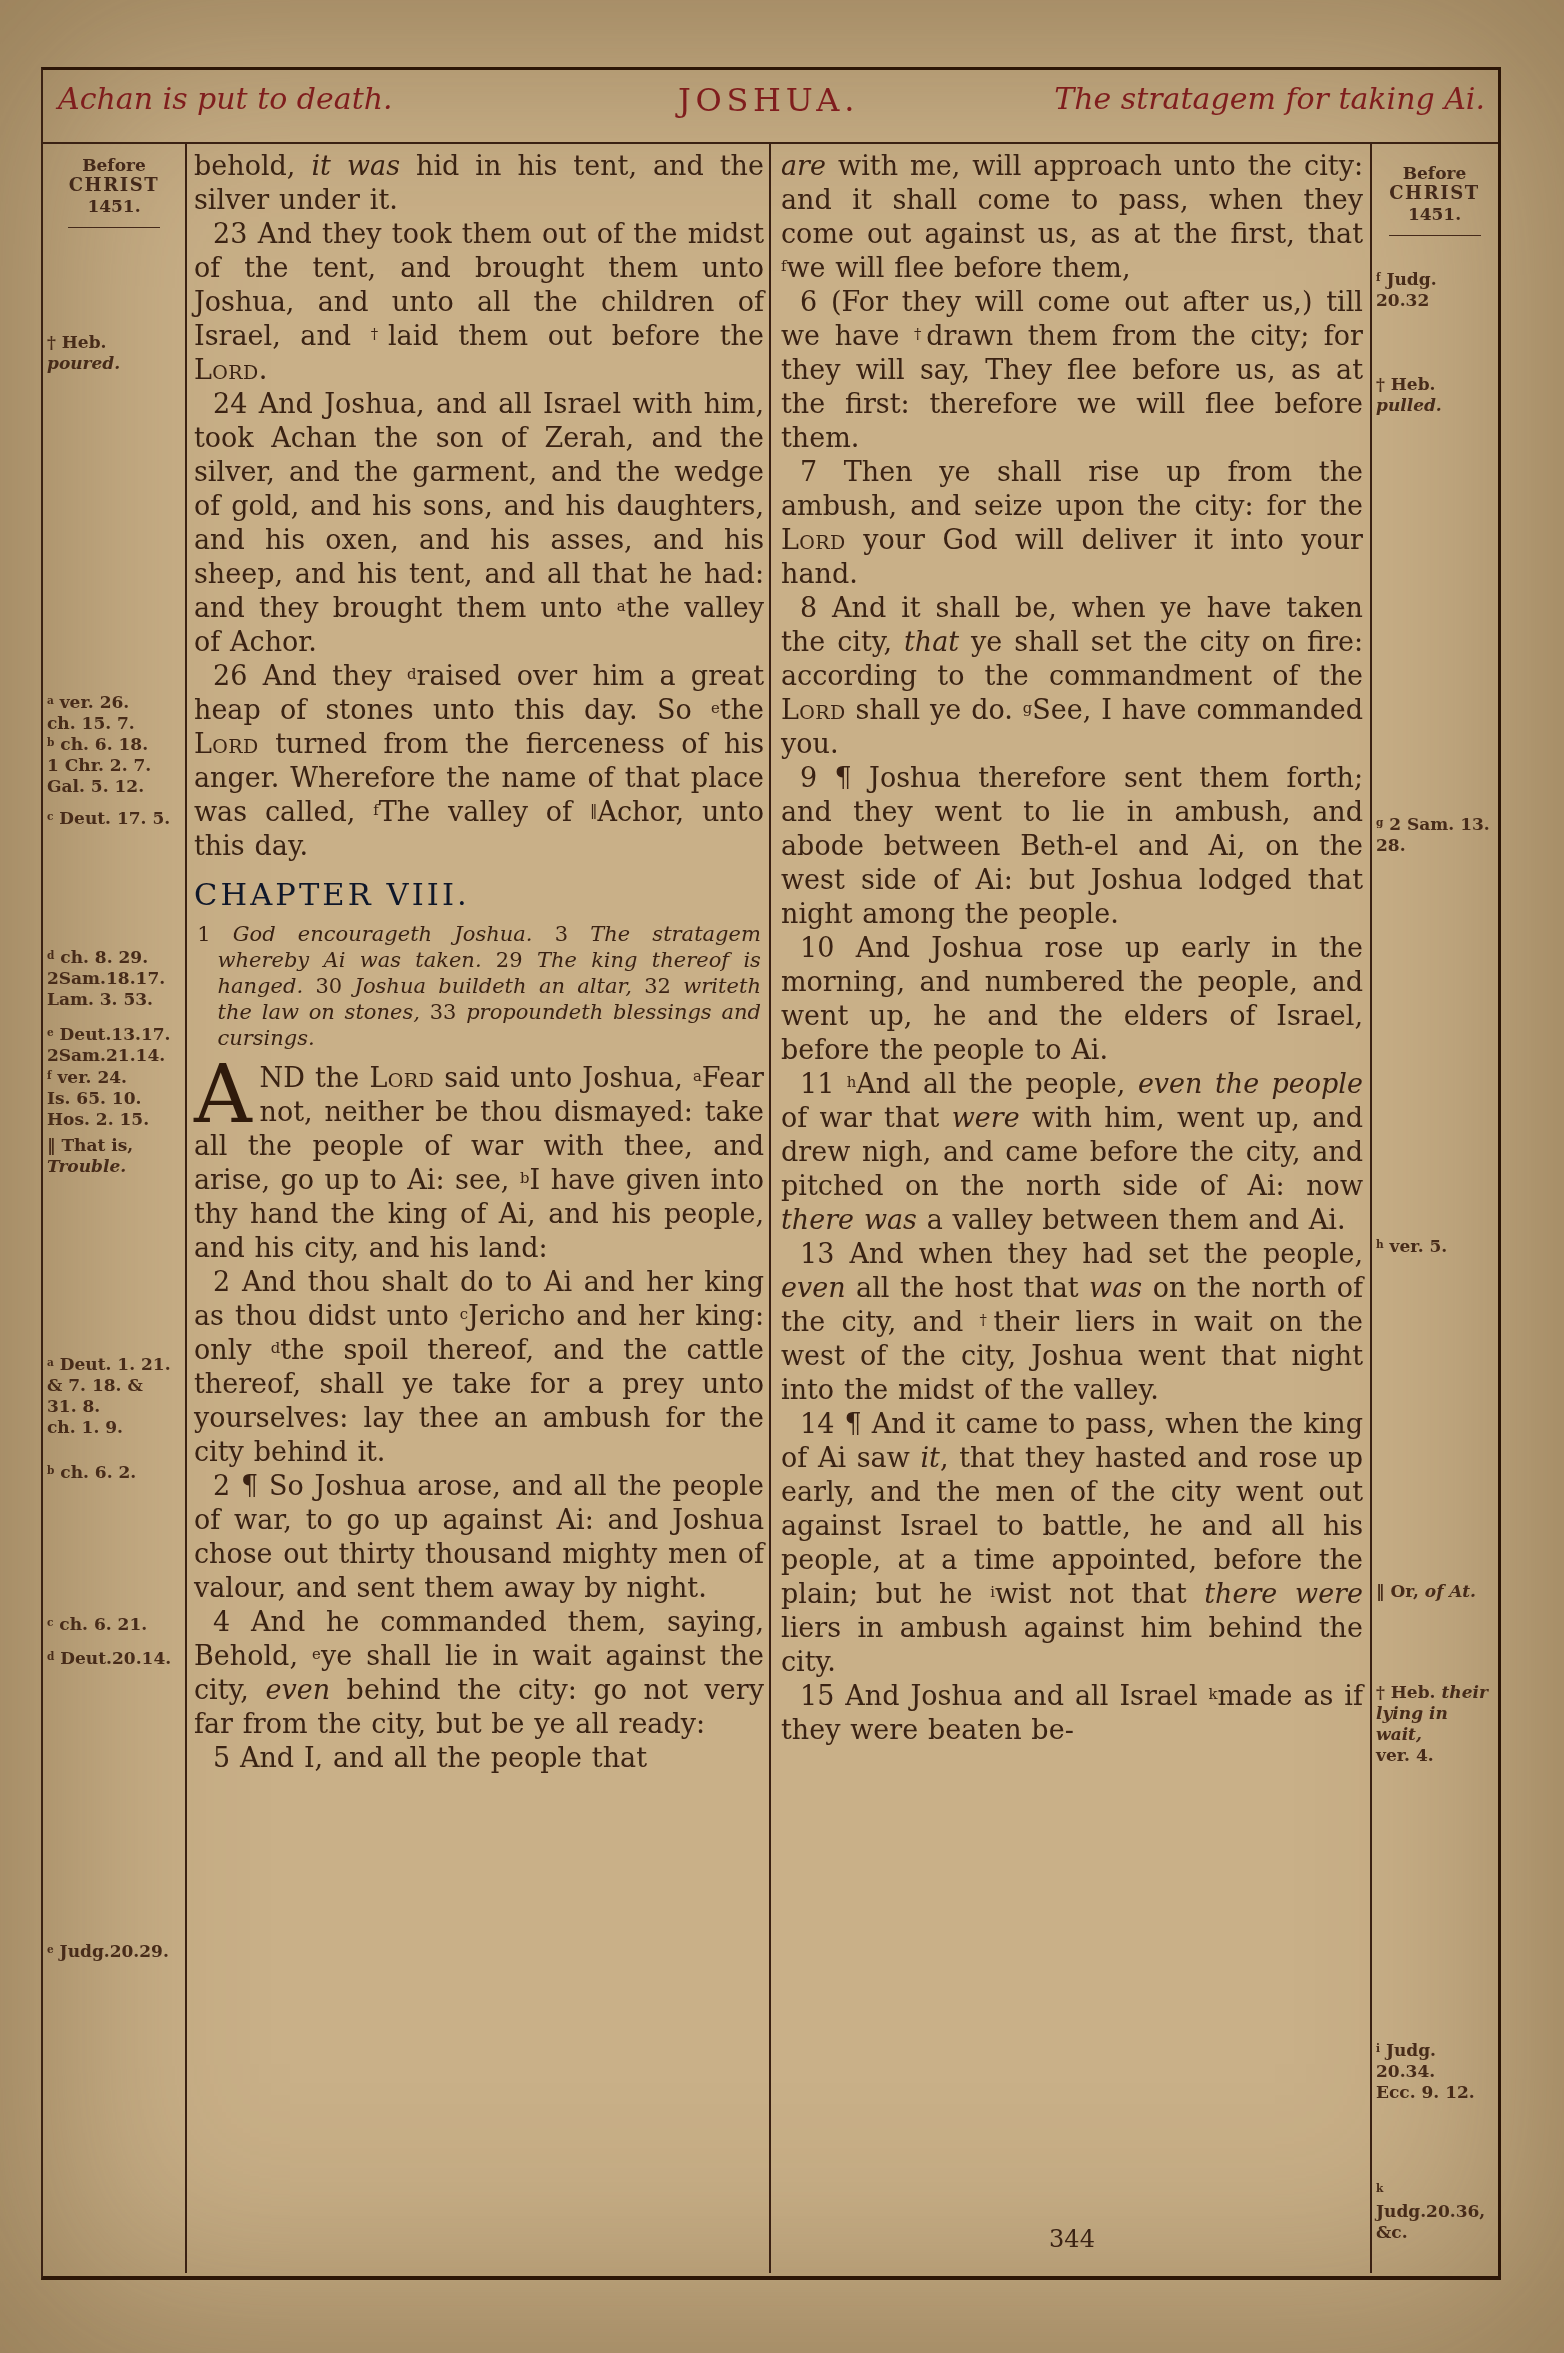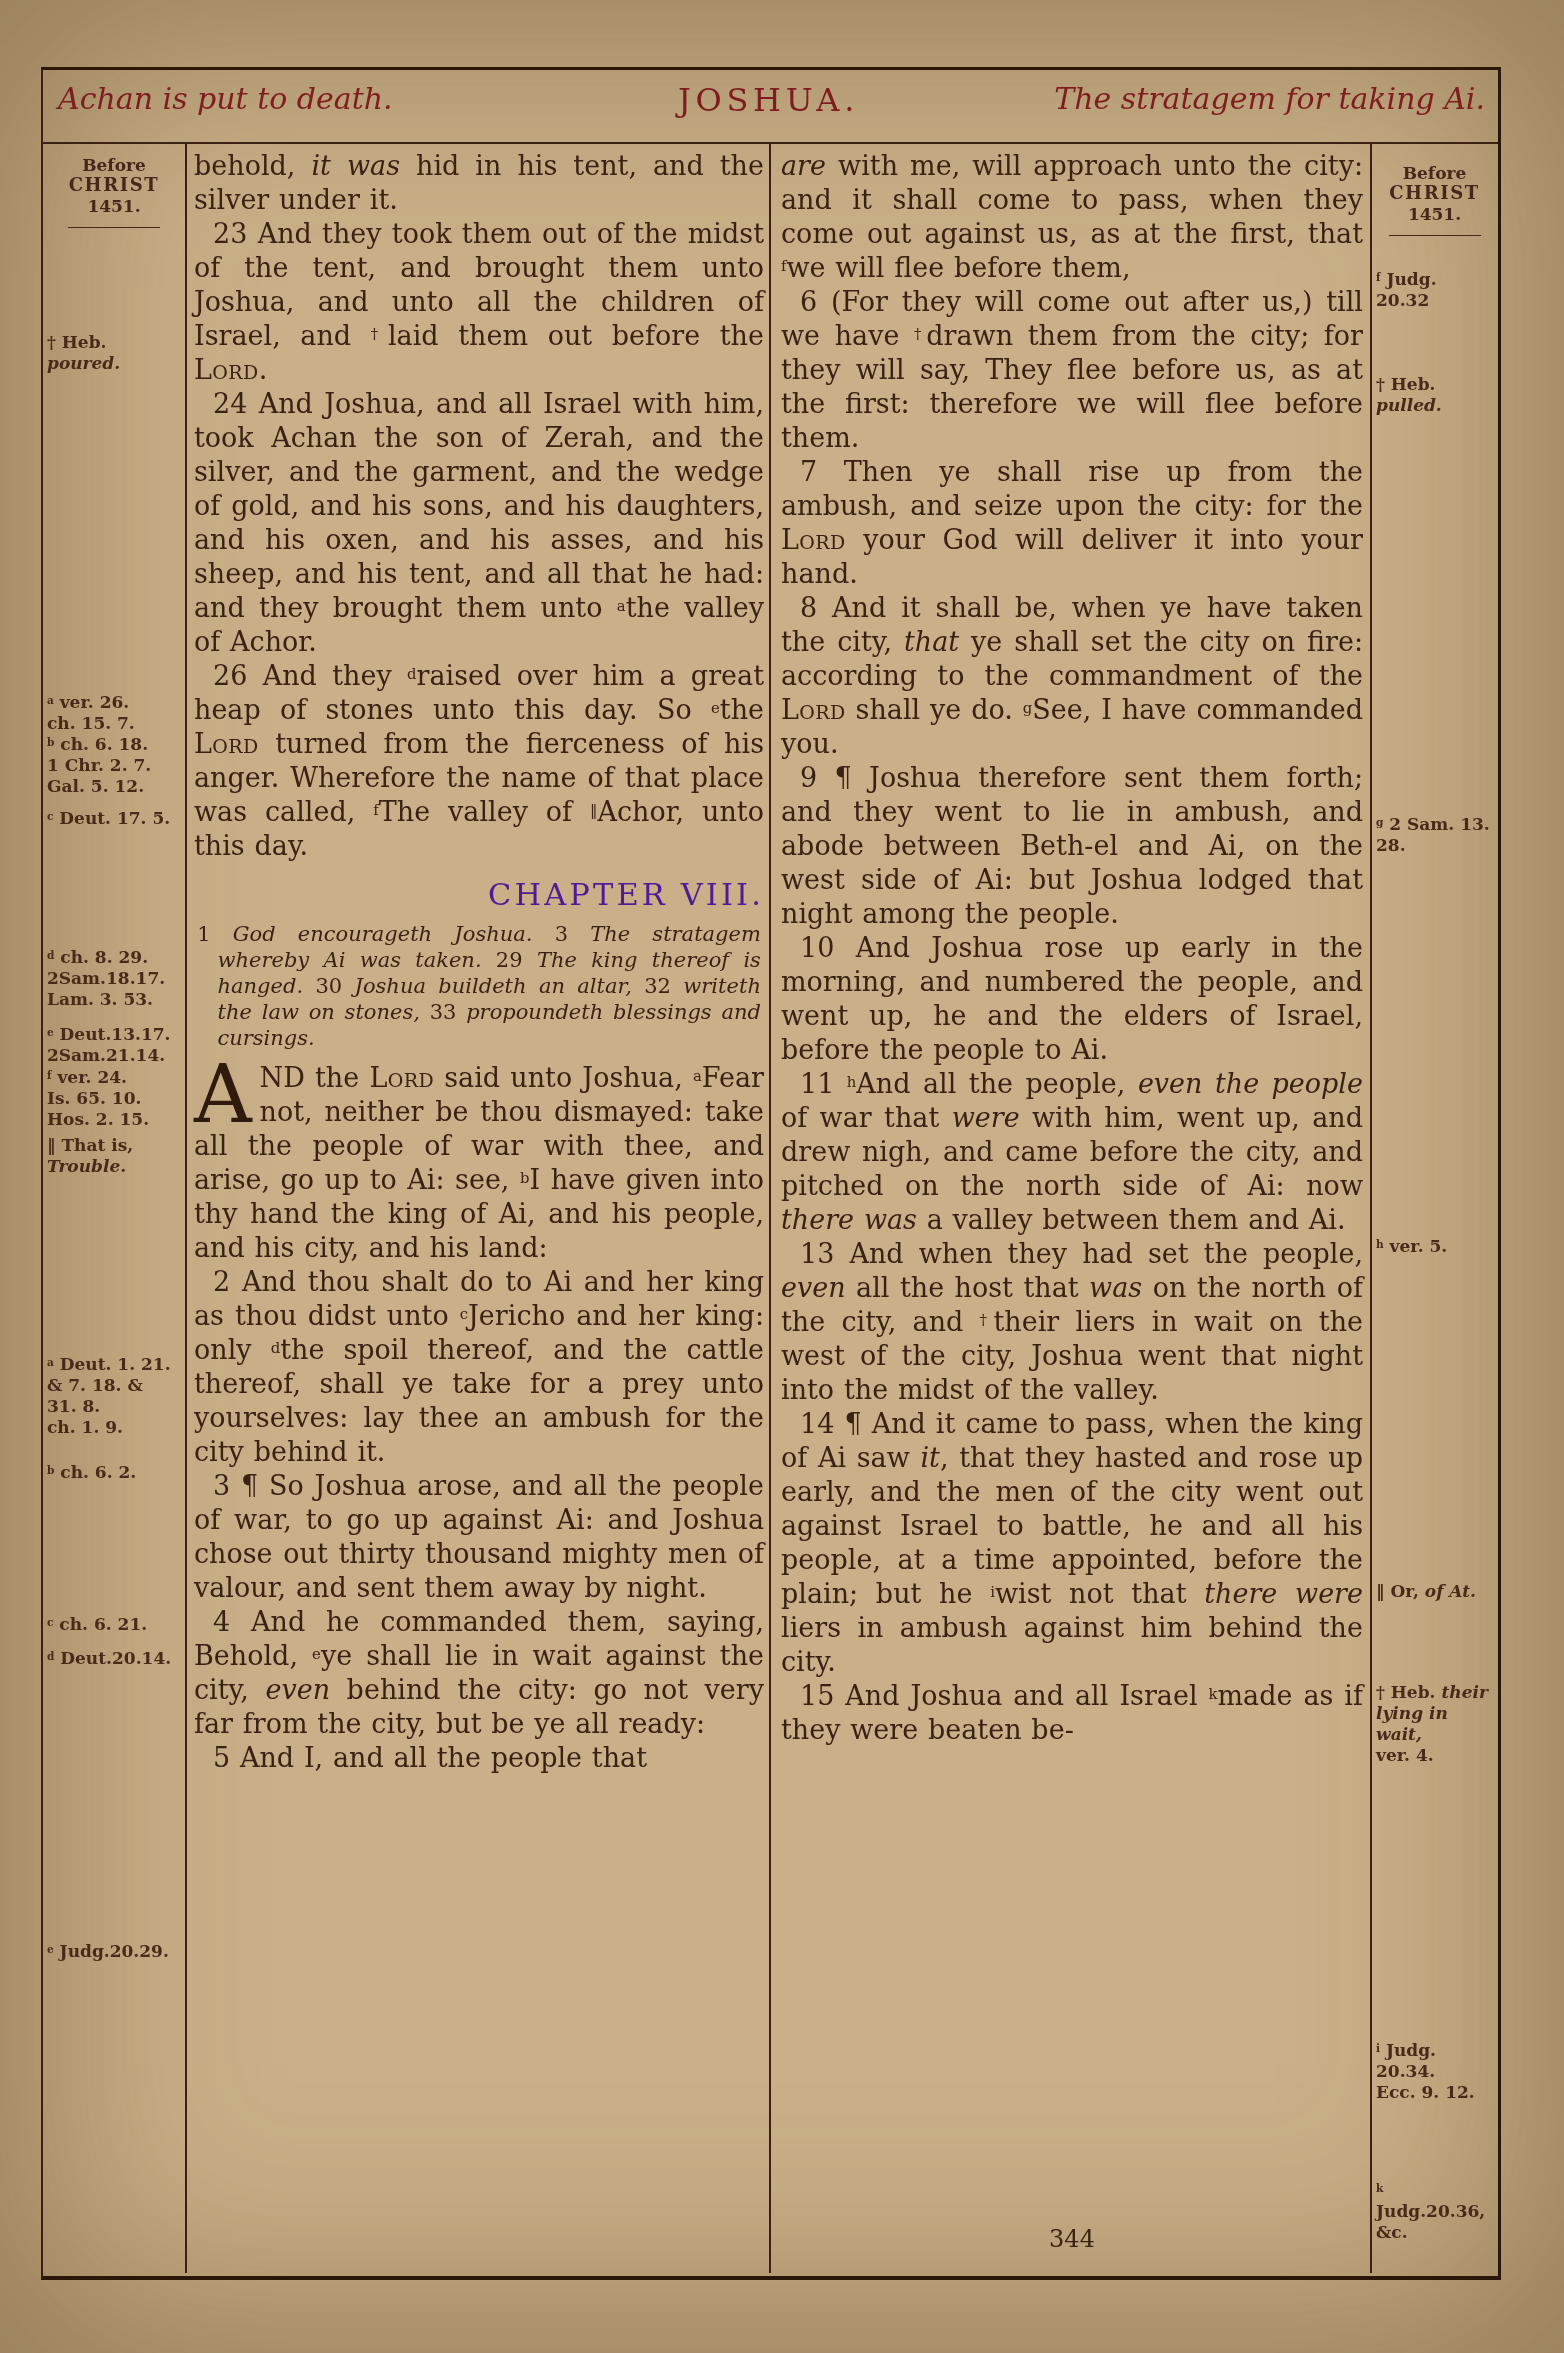--- a/index.html
+++ b/index.html
@@ -32,21 +32,21 @@
   .mnote sup{font-size:.62em;vertical-align:.38em;line-height:0;}
   
   .col{position:absolute;top:149px;color:#3a2213;}
   .col-l{left:194px;width:570px;}
   .col-r{left:781px;width:582px;}
   .col p{margin:0;font-size:27px;line-height:34px;text-align:justify;word-spacing:1.2px;}
   .verse{text-indent:19px;}
   .cont{text-indent:0;}
   sc{font-variant:small-caps;letter-spacing:0.4px;}
   .col sup{font-size:.55em;vertical-align:.4em;line-height:0;}
-  .chapter-heading{font-size:30.5px;letter-spacing:3.1px;text-align:right;margin:14px 0 9.4px;color:#4c1d95;}
+  .chapter-heading{font-size:30.5px;letter-spacing:3.1px;text-align:left;margin:14px 0 9.4px;color:#0f172a;}
   .chapter-summary{font-size:21px !important;line-height:26px !important;padding:0 3.1px 0 23.5px;text-indent:-20.3px !important;margin-bottom:9.4px !important;}
   .dropcap{float:left;font-size:80px;line-height:66px;padding:1.6px 7.8px 0 0;color:#2f1a0b;}
   .pagenum{position:absolute;left:781px;width:582px;top:2225px;text-align:center;font-size:24px;color:#3a2213;}
 </style>
 </head>
 <body>
 
 <div class="vignette"></div>
 
 <div class="frame"></div>
@@ -98,21 +98,21 @@
 
 <div class="col col-l">
   <p class="cont">behold, <i>it was</i> hid in his tent, and the silver under it.</p>
   <p class="verse">23 And they took them out of the midst of the tent, and brought them unto Joshua, and unto all the children of Israel, and <sup>†</sup>laid them out before the <sc>Lord</sc>.</p>
   <p class="verse">24 And Joshua, and all Israel with him, took Achan the son of Zerah, and the silver, and the garment, and the wedge of gold, and his sons, and his daughters, and his oxen, and his asses, and his sheep, and his tent, and all that he had: and they brought them unto <sup>a</sup>the valley of Achor.</p>
   <p class="verse">26 And they <sup>d</sup>raised over him a great heap of stones unto this day. So <sup>e</sup>the <sc>Lord</sc> turned from the fierceness of his anger. Wherefore the name of that place was called, <sup>f</sup>The valley of <sup>‖</sup>Achor, unto this day.</p>
   <div class="chapter-heading">CHAPTER VIII.</div>
   <p class="cont chapter-summary">1 <i>God encourageth Joshua.</i> 3 <i>The stratagem whereby Ai was taken.</i> 29 <i>The king thereof is hanged.</i> 30 <i>Joshua buildeth an altar,</i> 32 <i>writeth the law on stones,</i> 33 <i>propoundeth blessings and cursings.</i></p>
   <p class="cont"><span class="dropcap">A</span><span>ND the <sc>Lord</sc> said unto Joshua, <sup>a</sup>Fear not, neither be thou dismayed: take all the people of war with thee, and arise, go up to Ai: see, <sup>b</sup>I have given into thy hand the king of Ai, and his people, and his city, and his land:</span></p>
   <p class="verse">2 And thou shalt do to Ai and her king as thou didst unto <sup>c</sup>Jericho and her king: only <sup>d</sup>the spoil thereof, and the cattle thereof, shall ye take for a prey unto yourselves: lay thee an ambush for the city behind it.</p>
-  <p class="verse">3 ¶ So Joshua arose, and all the people of war, to go up against Ai: and Joshua chose out thirty thousand mighty men of valour, and sent them away by night.</p>
+  <p class="verse">2 ¶ So Joshua arose, and all the people of war, to go up against Ai: and Joshua chose out thirty thousand mighty men of valour, and sent them away by night.</p>
   <p class="verse">4 And he commanded them, saying, Behold, <sup>e</sup>ye shall lie in wait against the city, <i>even</i> behind the city: go not very far from the city, but be ye all ready:</p>
   <p class="verse">5 And I, and all the people that</p>
 </div>
 
 <div class="col col-r">
   <p class="cont"><i>are</i> with me, will approach unto the city: and it shall come to pass, when they come out against us, as at the first, that <sup>f</sup>we will flee before them,</p>
   <p class="verse">6 (For they will come out after us,) till we have <sup>†</sup>drawn them from the city; for they will say, They flee before us, as at the first: therefore we will flee before them.</p>
   <p class="verse">7 Then ye shall rise up from the ambush, and seize upon the city: for the <sc>Lord</sc> your God will deliver it into your hand.</p>
   <p class="verse">8 And it shall be, when ye have taken the city, <i>that</i> ye shall set the city on fire: according to the commandment of the <sc>Lord</sc> shall ye do. <sup>g</sup>See, I have commanded you.</p>
   <p class="verse">9 ¶ Joshua therefore sent them forth; and they went to lie in ambush, and abode between Beth-el and Ai, on the west side of Ai: but Joshua lodged that night among the people.</p>

